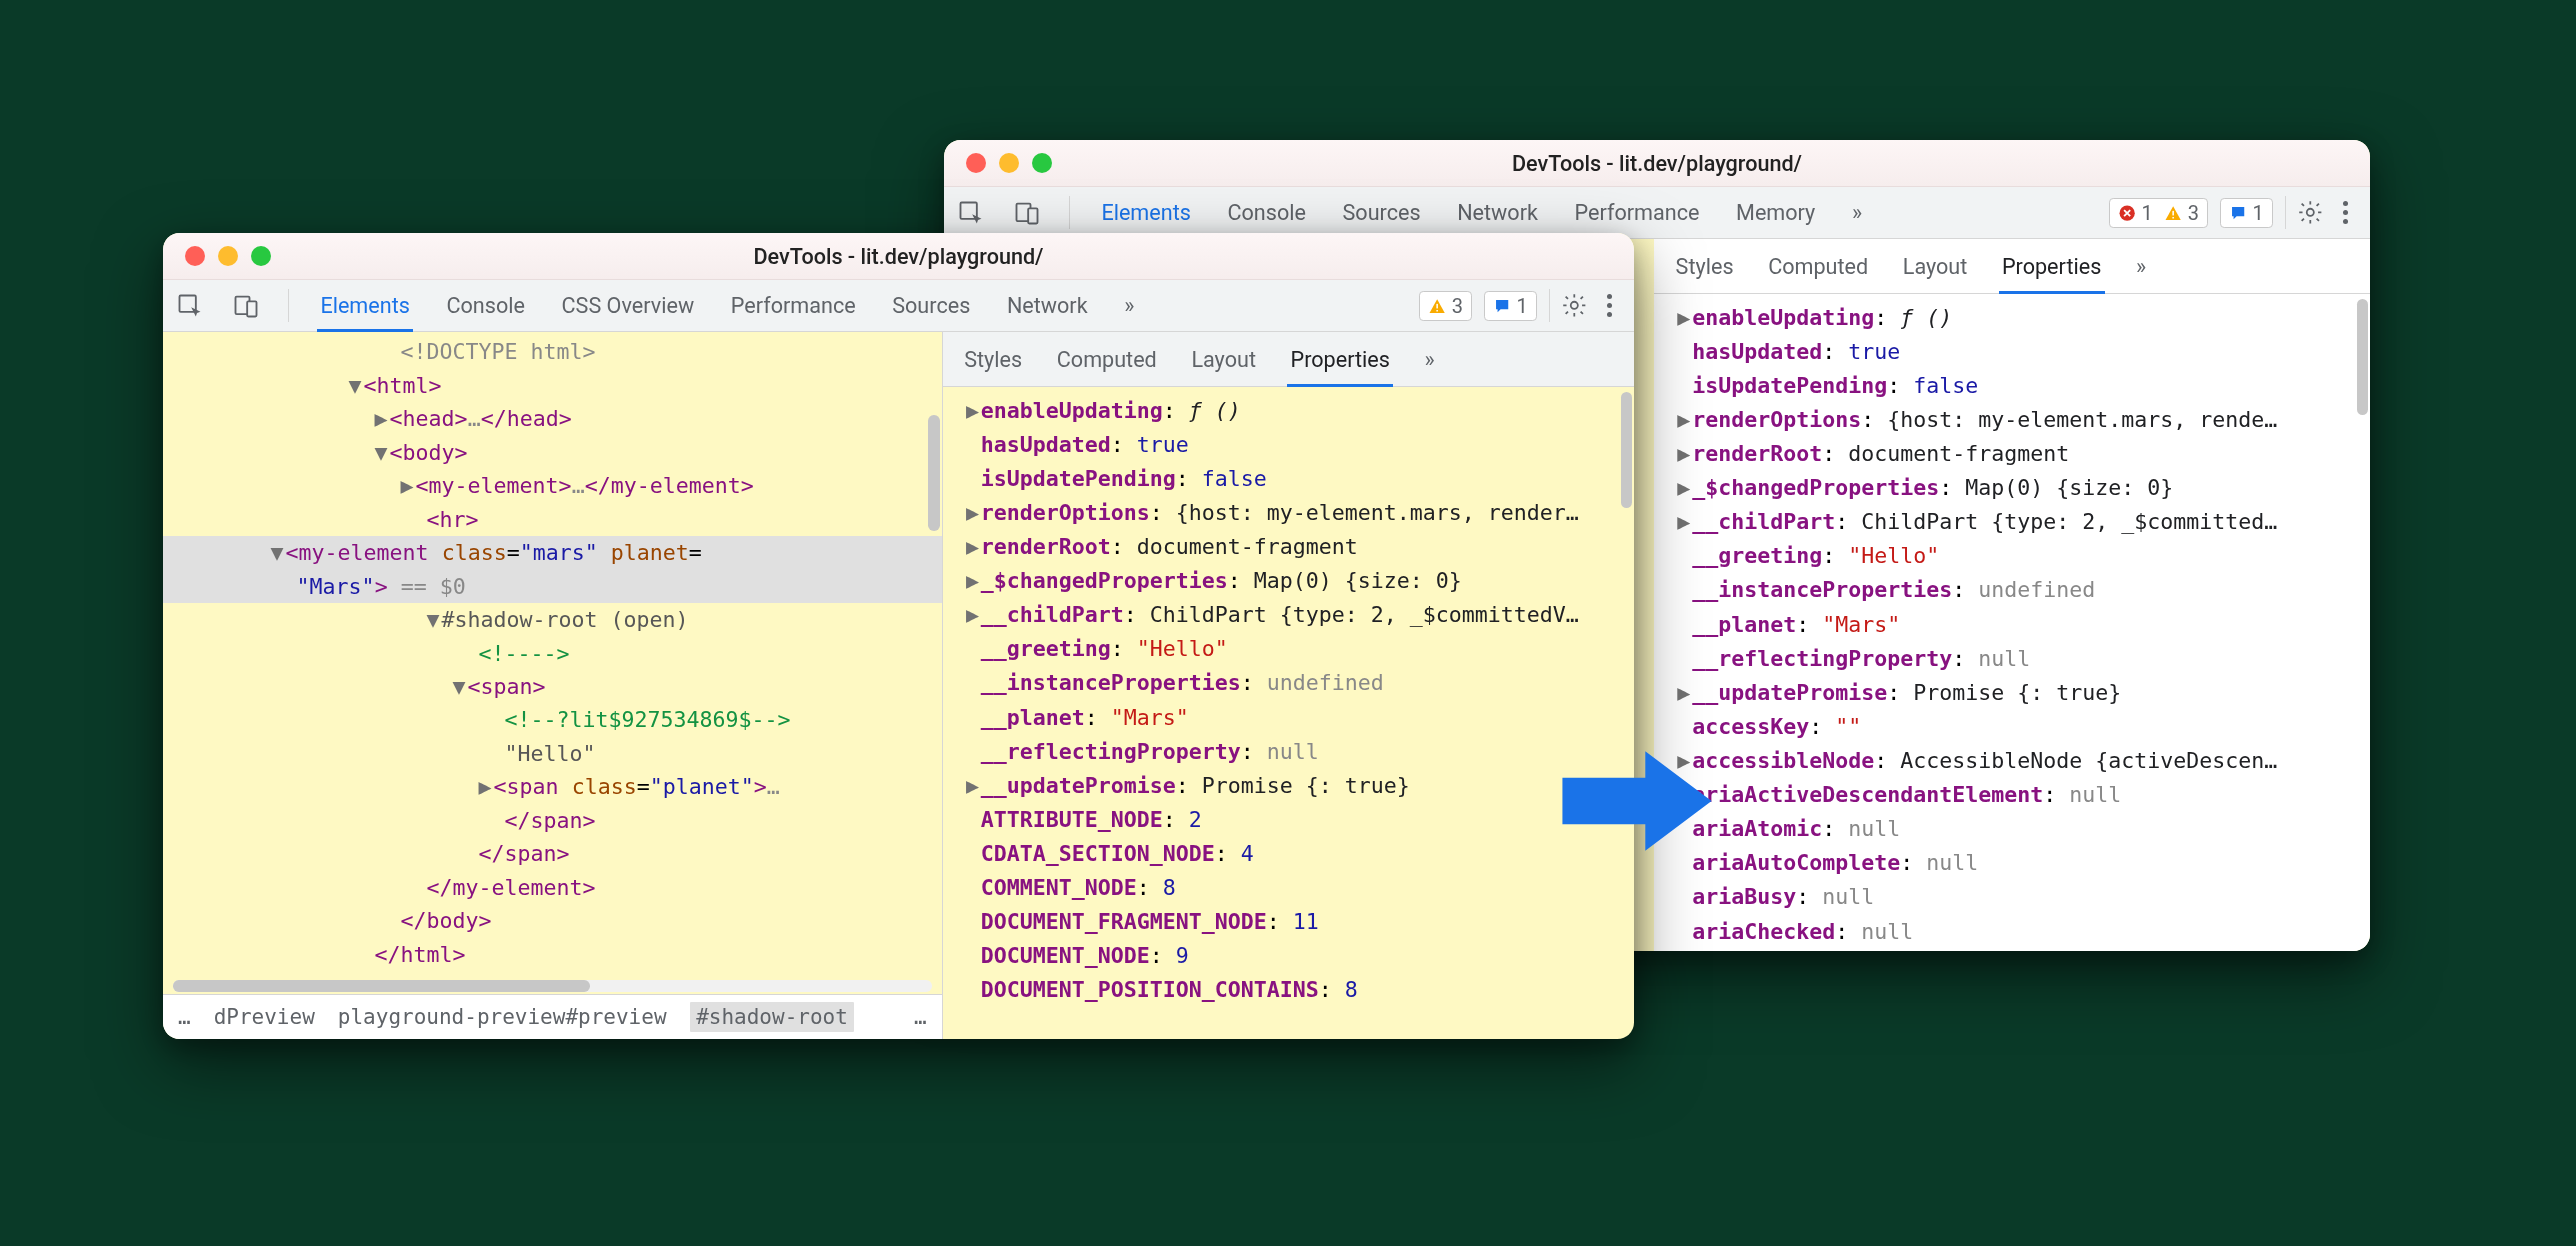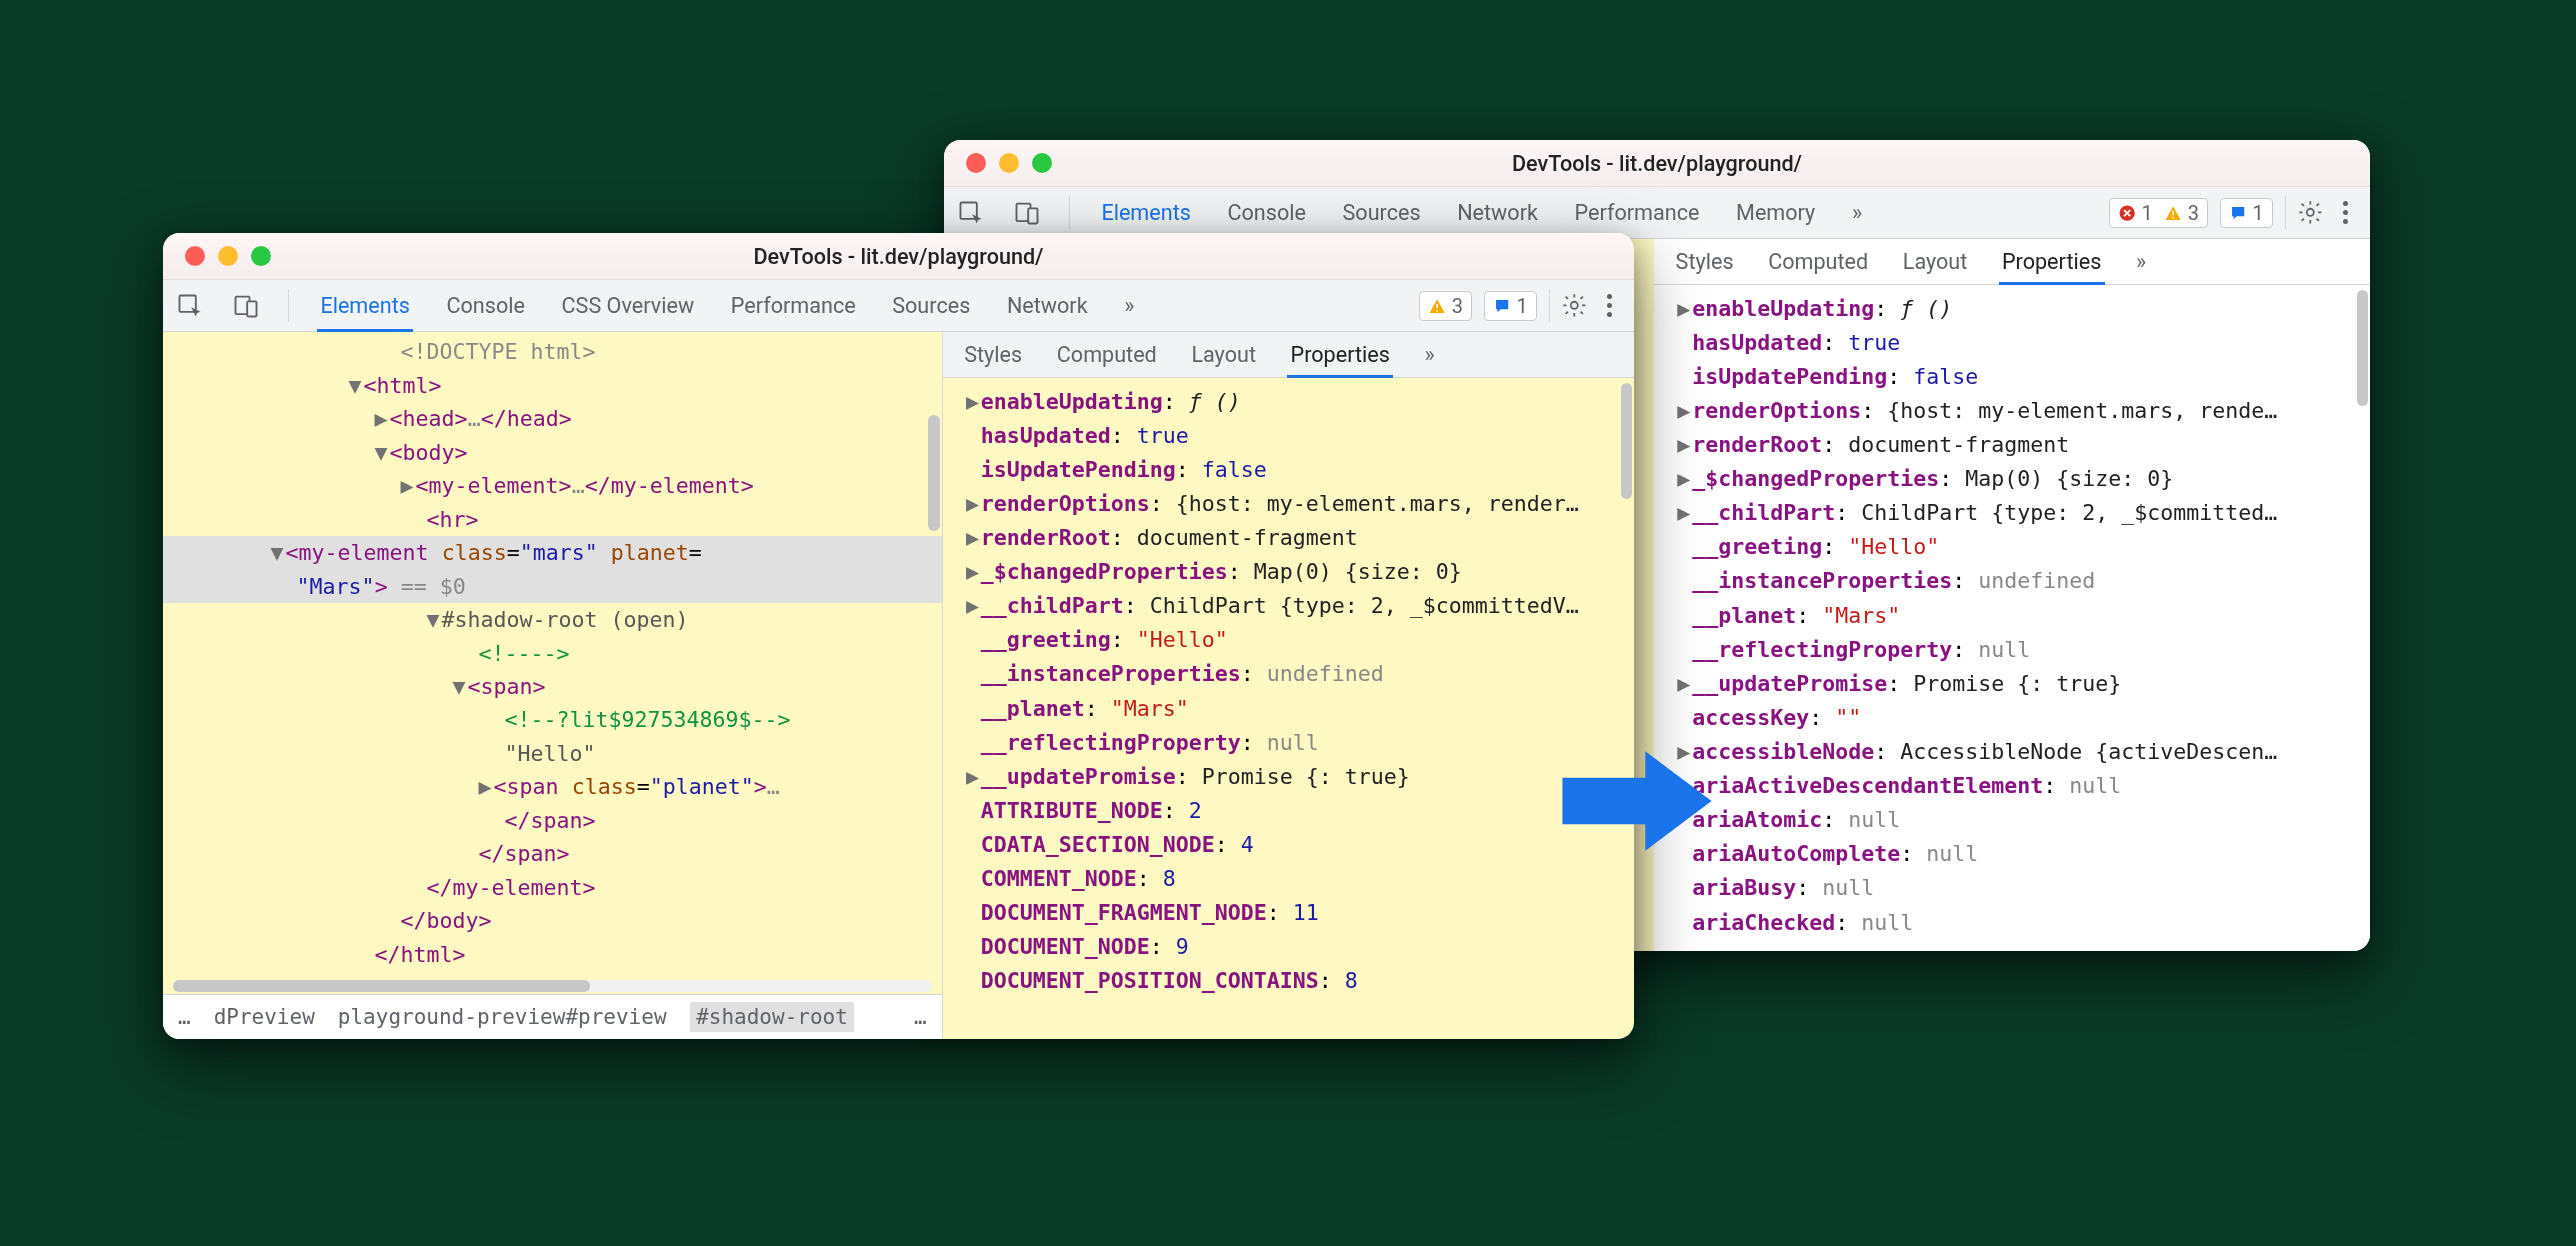--- a/index.html
+++ b/index.html
@@ -116,21 +116,21 @@
     display: flex; align-items: center; gap: 23px;
     padding: 0 15px;
     font-family: ui-monospace, Menlo, Consolas, monospace;
     font-size: 21px;
     color: #5f6368;
     overflow: hidden;
   }
   .breadcrumb .sel { background:#e0e0e0; padding: 3.3px 6.6px; border-radius: 1px; }
 
   .subtabs {
-    height: 46px; background:#f1f3f4; border-bottom:0.8px solid #d6d6d6;
+    height: 55px; background:#f1f3f4; border-bottom:0.8px solid #d6d6d6;
     display:flex; align-items:center; gap: 28px; padding: 0 18.3px;
     font-size: 21.6px; color:#5f6368;
   }
   .subtabs .tab.active { color:#202124; }
   .subtabs .tab.active::after { background:#1a73e8; }
 
   .props {
     font-family: ui-monospace, Menlo, Consolas, monospace;
     font-size: 21.6px;
     line-height: 1.58;

